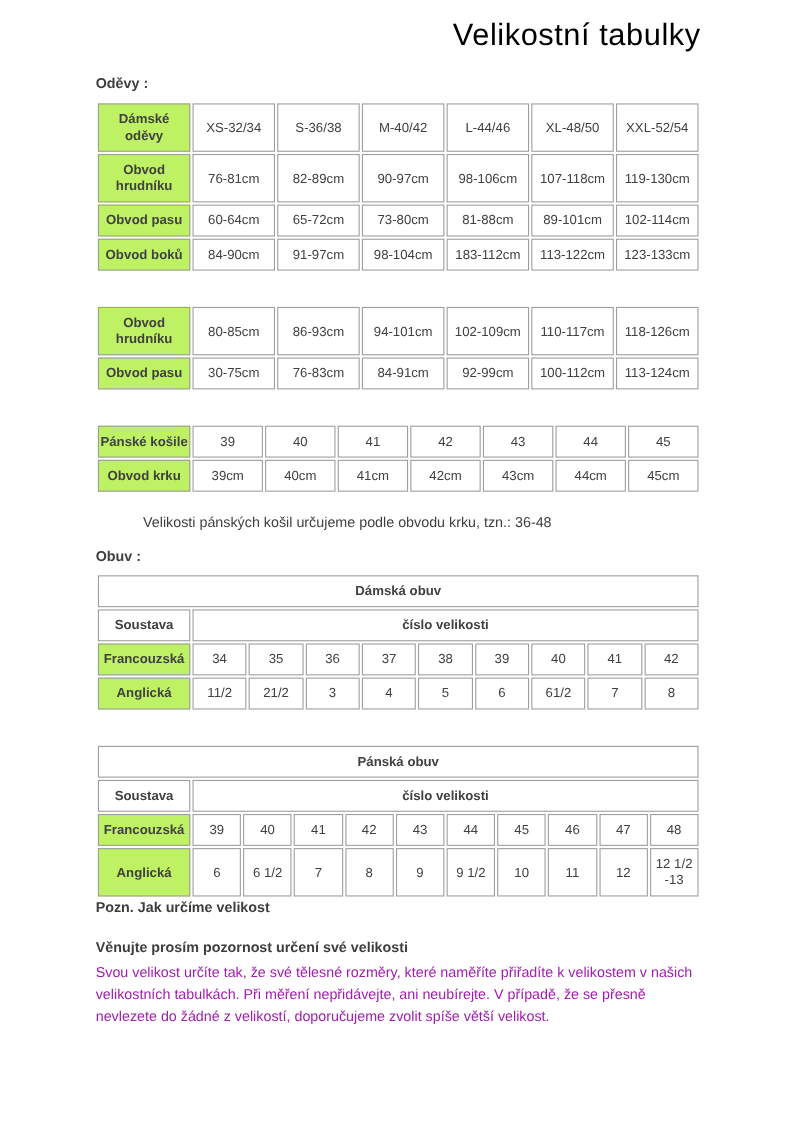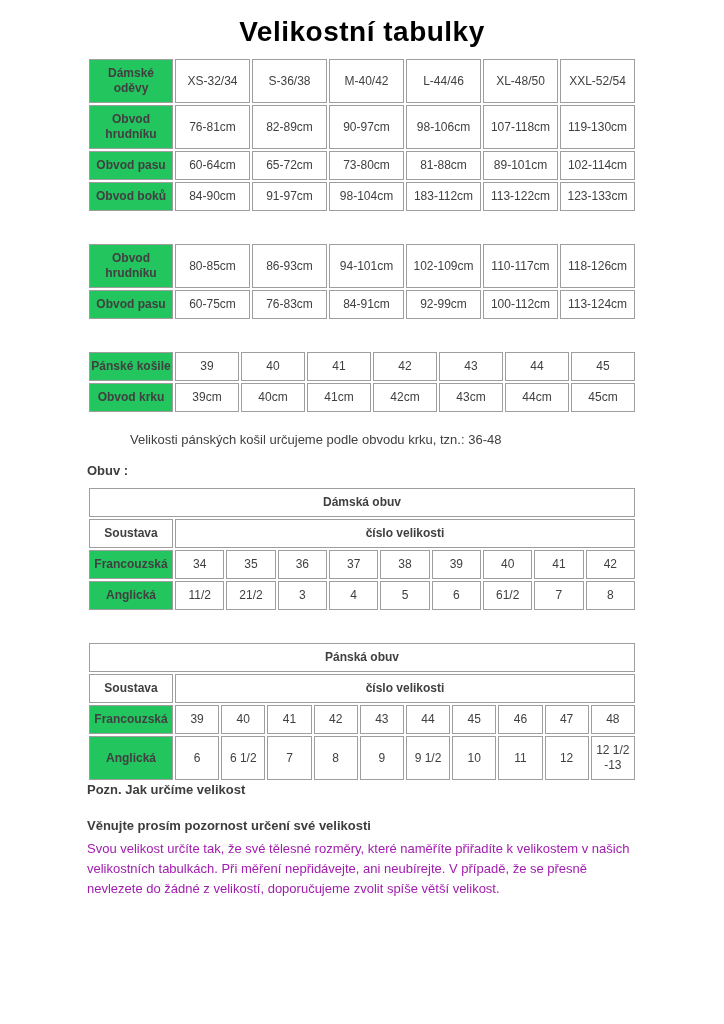--- a/index.html
+++ b/index.html
@@ -7,23 +7,23 @@
   body {
     width: 724px; height: 1024px;
     background: #ffffff;
     font-family: "Liberation Sans", "DejaVu Sans", sans-serif;
     color: #404040;
     overflow: hidden;
   }
   .content { padding: 0 87px; }
   h1.page-title {
     margin: 16px 0 0 0;
-    text-align: center;
+    text-align: right;
     font-size: 28px;
-    font-weight: 700;
+    font-weight: 400;
     color: #000000;
     letter-spacing: 0.5px;
   }
   .section-label {
     margin-top: 20px;
     font-size: 13px;
     font-weight: 700;
     color: #3d3d3d;
   }
   table.size-table {
@@ -38,21 +38,21 @@
     background: #ffffff;
     text-align: center;
     vertical-align: middle;
     padding: 6px 1px;
     line-height: 15px;
     white-space: pre;
     color: #404040;
     overflow: hidden;
   }
   table.size-table td.h {
-    background: #22c55e;
+    background: #bef264;
     font-weight: 700;
   }
   table.size-table td.t {
     font-weight: 700;
   }
   .mt-table1 { margin-top: 9px; }
   .mt-table  { margin-top: 29px; }
   .mt-table4 { margin-top: 8px; }
   .shirt-note {
     margin-top: 18px;
@@ -81,20 +81,21 @@
   }
   col.c-head { width: 84px; }
 </style>
 </head>
 <body>
 
 <div class="content">
 
   <h1 class="page-title">Velikostní tabulky</h1>
 
+  <div class="section-label">Oděvy :</div>
 
   <table class="size-table mt-table1">
     <colgroup>
       <col class="c-head">
         <col>
         <col>
         <col>
         <col>
         <col>
         <col>
@@ -157,21 +158,21 @@
 hrudníku</td>
           <td>80-85cm</td>
           <td>86-93cm</td>
           <td>94-101cm</td>
           <td>102-109cm</td>
           <td>110-117cm</td>
           <td>118-126cm</td>
         </tr>
         <tr>
           <td class="h">Obvod pasu</td>
-          <td>60-75cm</td>
+          <td>30-75cm</td>
           <td>76-83cm</td>
           <td>84-91cm</td>
           <td>92-99cm</td>
           <td>100-112cm</td>
           <td>113-124cm</td>
         </tr>
       </tbody>
   </table>
 
   <table class="size-table mt-table">

